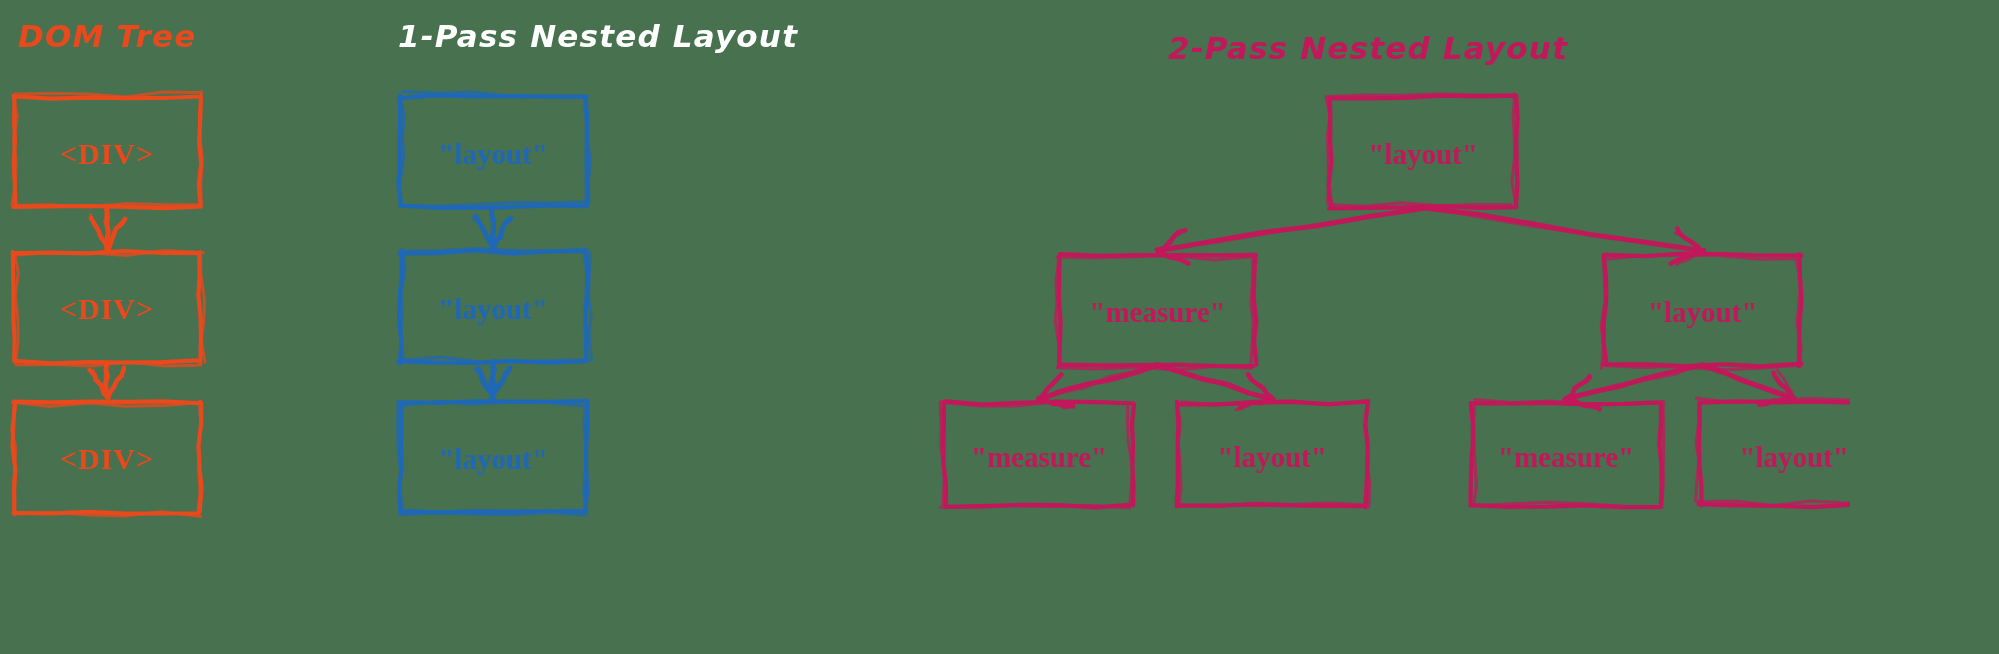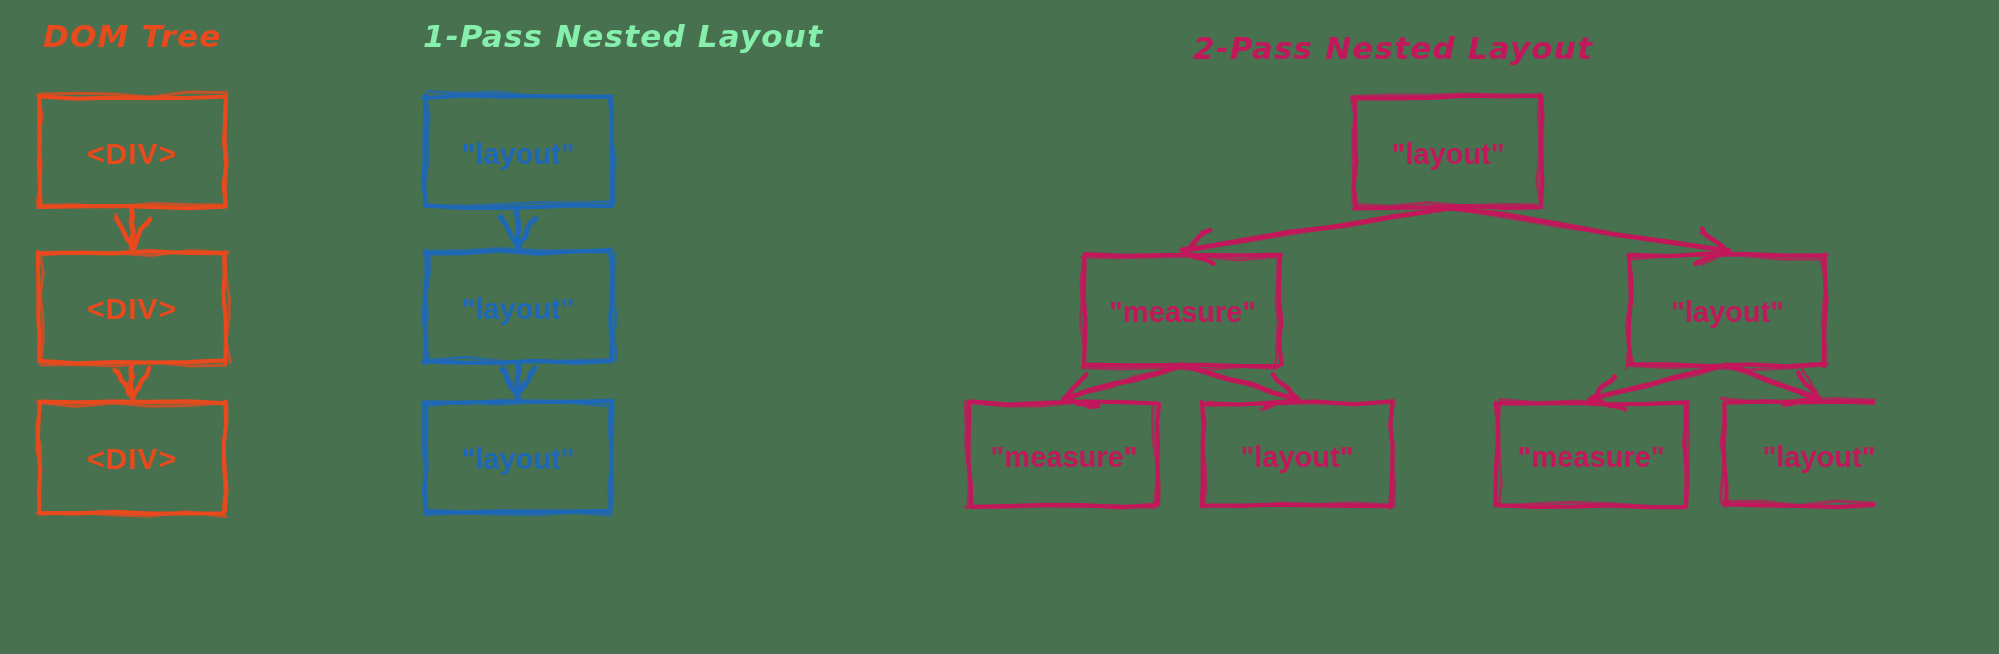--- a/index.html
+++ b/index.html
@@ -7,41 +7,40 @@
     padding: 0;
     background: #47714f;
   }
   #canvas {
     position: relative;
     width: 1850px;
     height: 654px;
     background: #47714f;
     overflow: hidden;
     font-family: "DejaVu Sans", sans-serif;
-    margin-left: 25px;
   }
   svg#art {
     position: absolute;
     top: 0; left: 0;
     width: 1999px;
     height: 654px;
   }
   .col-title {
     position: absolute;
     font-family: "DejaVu Sans", sans-serif;
     font-weight: 700;
     font-style: italic;
     font-size: 31px;
     letter-spacing: 1.2px;
     white-space: nowrap;
     user-select: none;
   }
   .node-label {
     position: absolute;
-    font-family: Liberation Sans, sans-serif;
+    font-family: Liberation Serif, serif;
     font-weight: 700;
     font-size: 29px;
     white-space: nowrap;
     text-align: center;
     user-select: none;
     transform: translate(-50%, -50%);
   }
   .node-label.tag {
     font-size: 30px;
     letter-spacing: 1px;
@@ -163,21 +162,21 @@
           <path d="M 1793.8971992499648 398.5693458562574 L 1790.5 395.3 L 1786.4 388.5 L 1780.5 384.1 L 1775.3 376.9 L 1773.4 372.7" fill="none" stroke="#c2185b" stroke-width="4.6" stroke-linecap="round" opacity="1"></path>
           <path d="M 1793.5247173314563 398.3998714451678 L 1791.9 391.6 L 1788.1 387.2 L 1784.3 379.3 L 1781.3 375.7 L 1777.1 369.8" fill="none" stroke="#c2185b" stroke-width="2.8" stroke-linecap="round" opacity="0.7"></path>
         </g>
       </g>
     </svg>
   <div id="labels">
       <div class="col-title" style="left: 18px; top: 18px; color: rgb(232, 73, 29);">DOM Tree</div>
       <div class="node-label tag" style="left: 107px; top: 154px; color: rgb(232, 73, 29);">&lt;DIV&gt;</div>
       <div class="node-label tag" style="left: 107px; top: 309px; color: rgb(232, 73, 29);">&lt;DIV&gt;</div>
       <div class="node-label tag" style="left: 107px; top: 459px; color: rgb(232, 73, 29);">&lt;DIV&gt;</div>
-      <div class="col-title" style="left: 398px; top: 18px; color: #86efac;">1-Pass Nested Layout</div>
+      <div class="col-title" style="left: 398px; top: 18px; color: #ffffff;">1-Pass Nested Layout</div>
       <div class="node-label" style="left: 493px; top: 154px; color: rgb(31, 104, 184);">"layout"</div>
       <div class="node-label" style="left: 493px; top: 309px; color: rgb(31, 104, 184);">"layout"</div>
       <div class="node-label" style="left: 493px; top: 459px; color: rgb(31, 104, 184);">"layout"</div>
       <div class="col-title" style="left: 1168px; top: 30px; color: rgb(194, 24, 91);">2-Pass Nested Layout</div>
       <div class="node-label" style="left: 1423px; top: 154px; color: rgb(194, 24, 91);">"layout"</div>
       <div class="node-label" style="left: 1157.5px; top: 312px; color: rgb(194, 24, 91);">"measure"</div>
       <div class="node-label" style="left: 1702.5px; top: 312px; color: rgb(194, 24, 91);">"layout"</div>
       <div class="node-label" style="left: 1039px; top: 456.5px; color: rgb(194, 24, 91);">"measure"</div>
       <div class="node-label" style="left: 1272px; top: 456.5px; color: rgb(194, 24, 91);">"layout"</div>
       <div class="node-label" style="left: 1566px; top: 456.5px; color: rgb(194, 24, 91);">"measure"</div>

